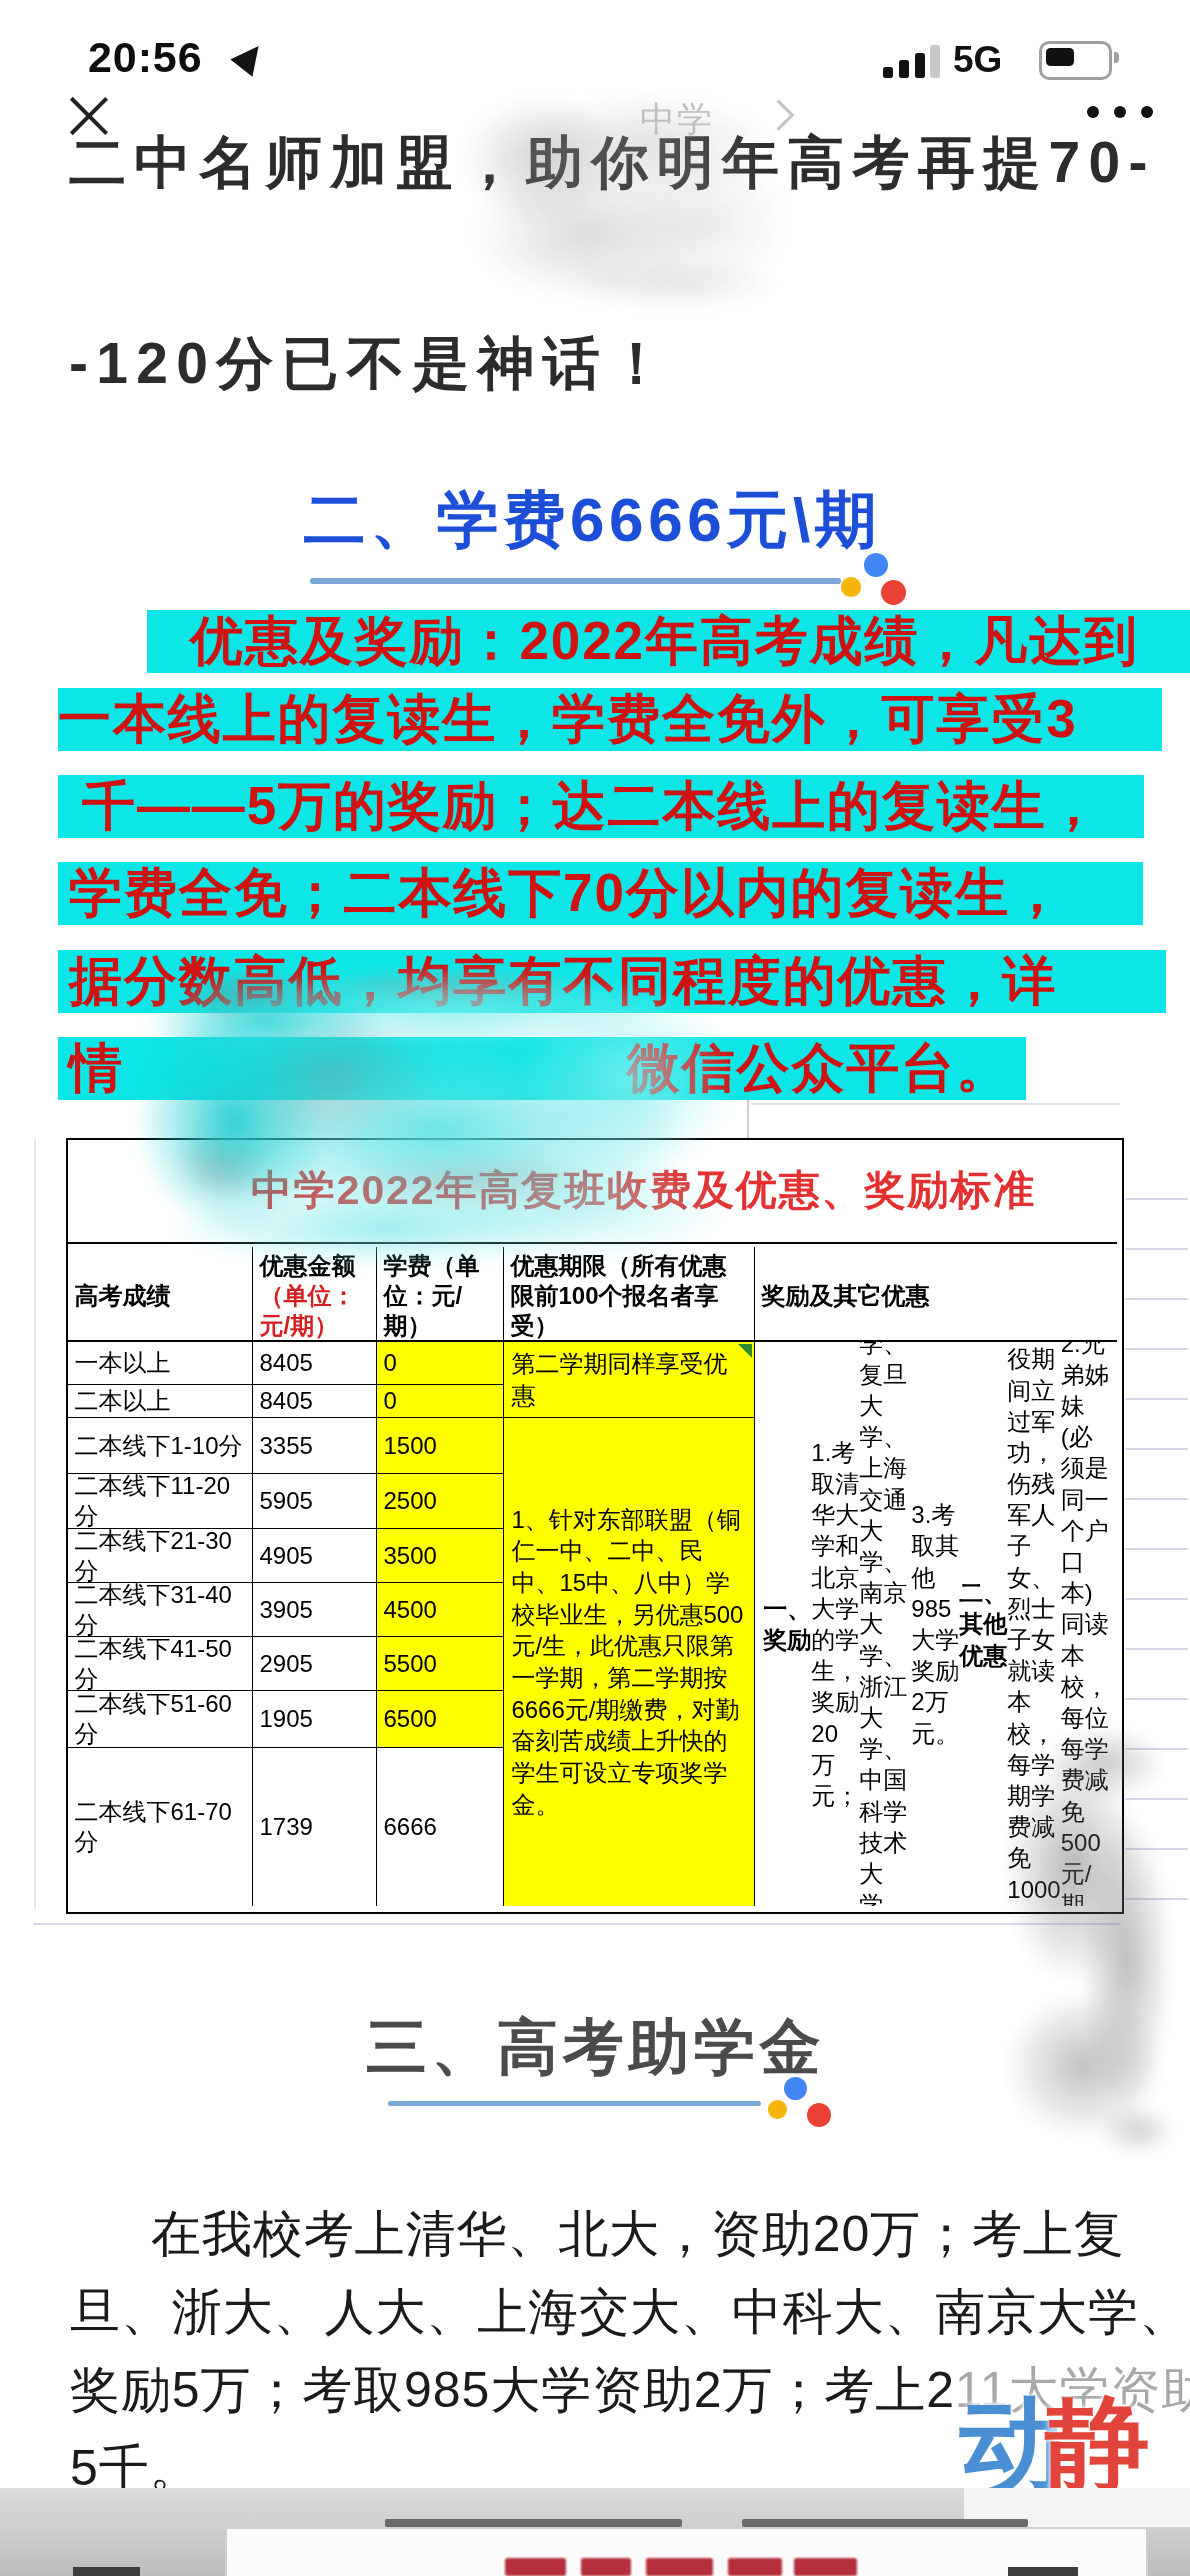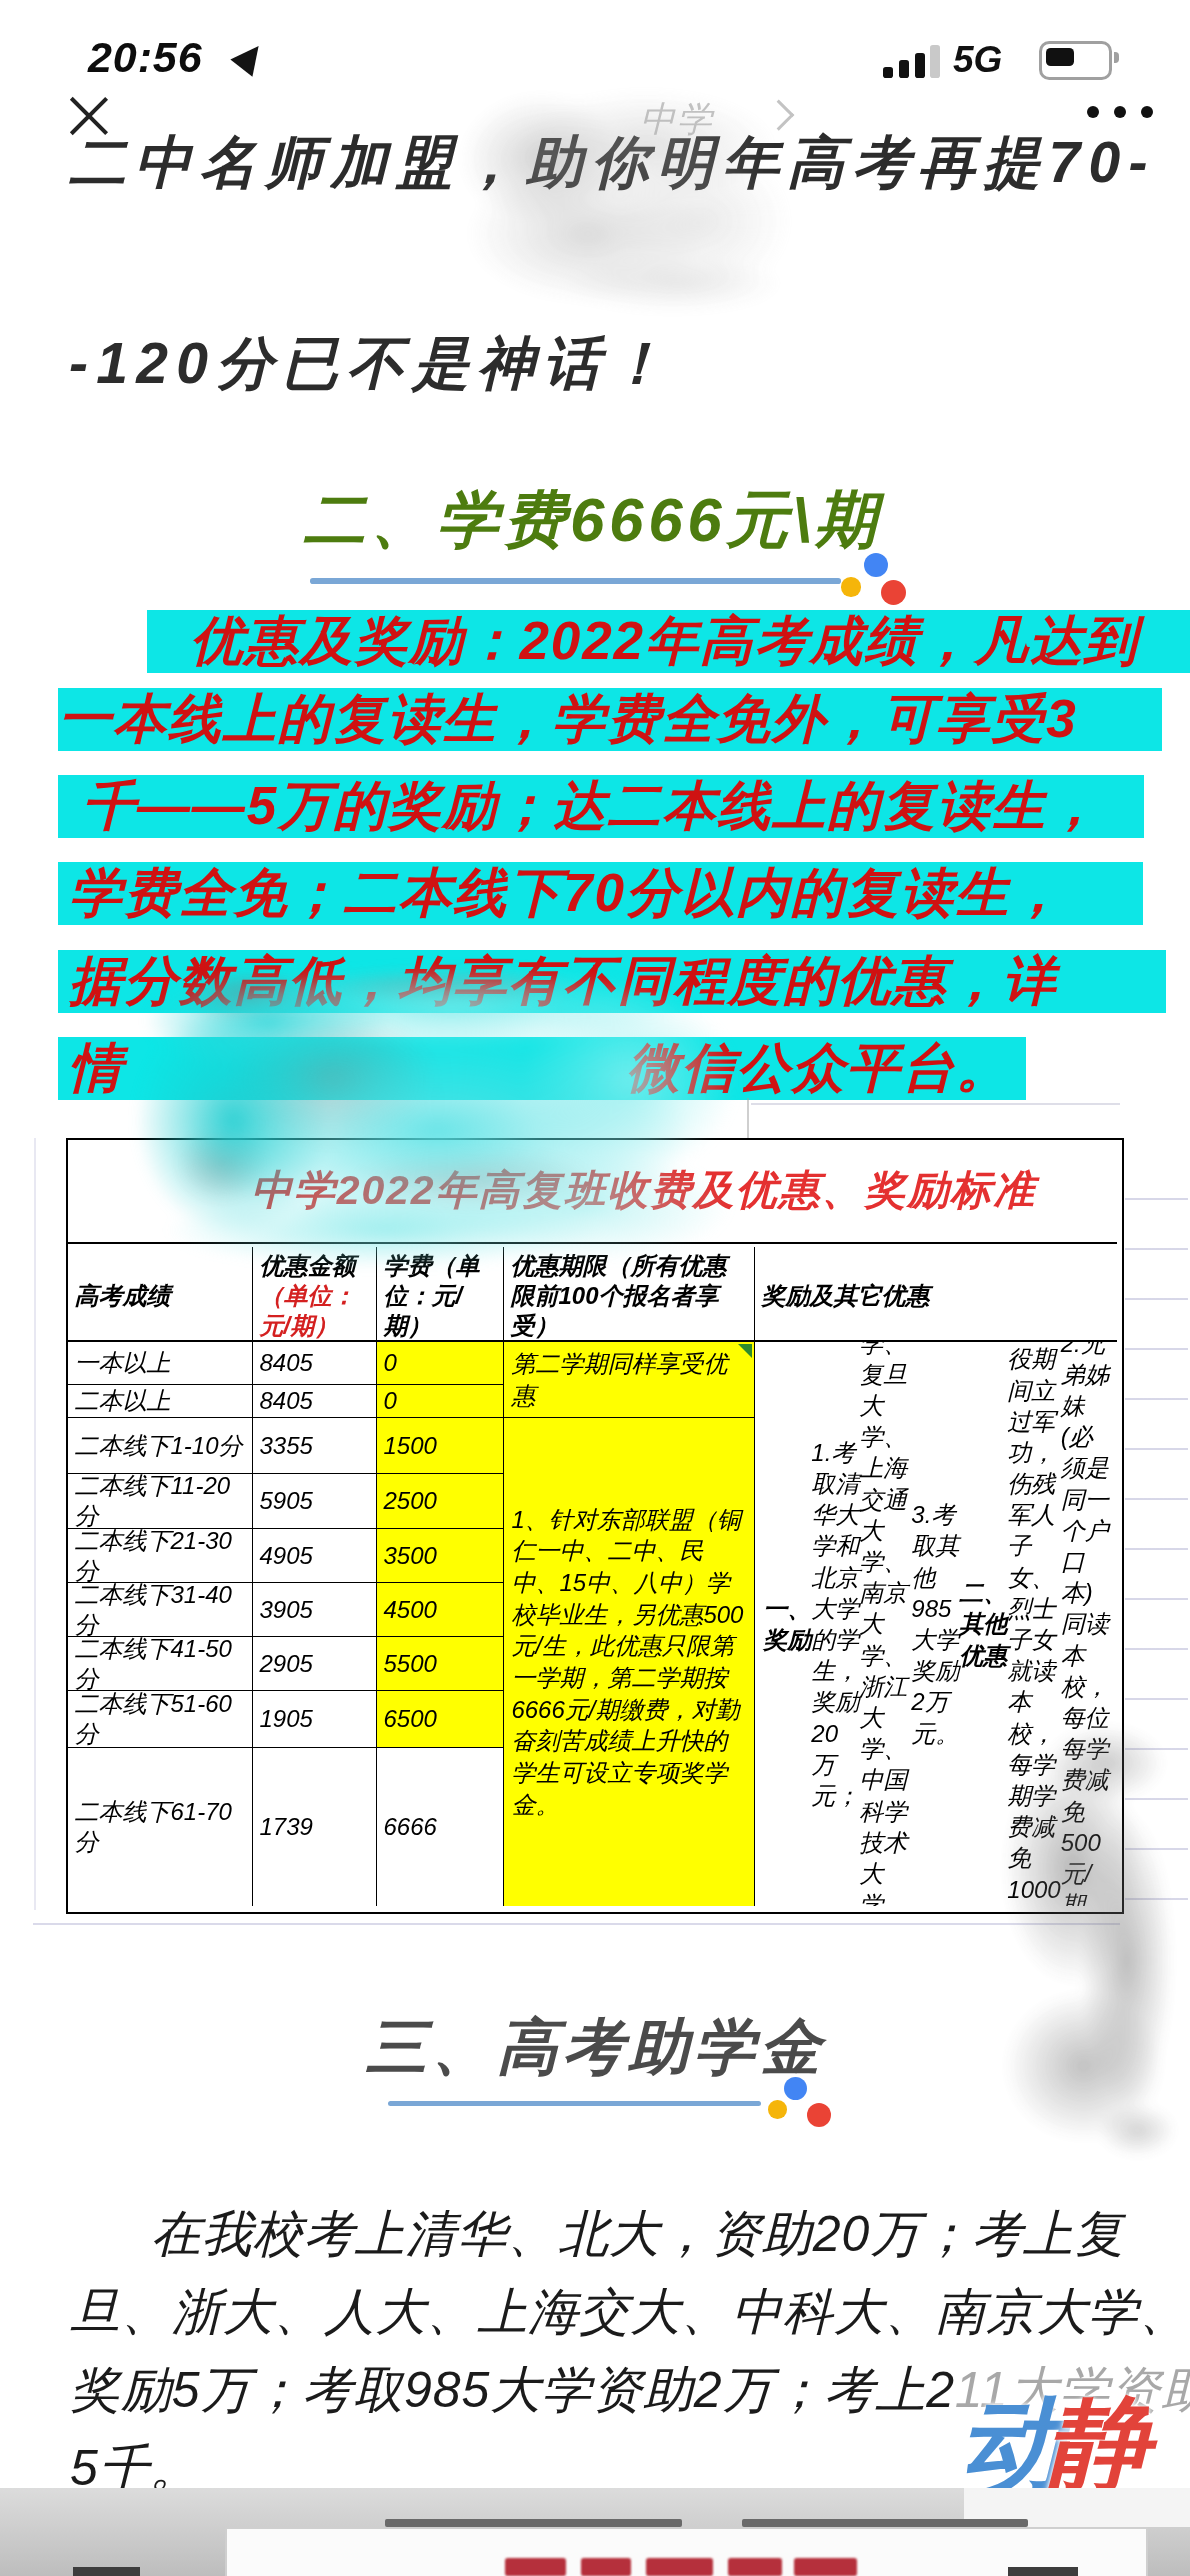--- a/index.html
+++ b/index.html
@@ -1,17 +1,17 @@
 <!DOCTYPE html>
 <html style="font-size:15px"><head>
 <meta charset="utf-8">
 <style>
   html,body{margin:0;padding:0;background:#888;}
   #screen{position:relative;width:1191px;height:2576px;background:#ffffff;overflow:hidden;
-    font-family:"Liberation Sans","DejaVu Sans",sans-serif;color:#1c1c1c;font-style:italic;}
+    font-family:"Liberation Sans","DejaVu Sans",sans-serif;color:#1c1c1c;}
   .abs{position:absolute;}
 
   
   .time{left:88px;top:33px;font-size:43px;font-weight:700;color:#0d0d0d;letter-spacing:0.9px;}
   .loc-arrow{left:236px;top:43px;width:0;height:0;border-left:14px solid transparent;
     border-right:14px solid transparent;border-bottom:28px solid #141414;transform:rotate(38deg);}
   .sigbars{left:883px;top:45px;width:89px;height:33px;}
   .sigbars i{position:absolute;bottom:0;width:10.2px;border-radius:2.8px;background:#111;}
   .sigbars i.b1{left:0;height:11px}.sigbars i.b2{left:16px;height:17.6px}
   .sigbars i.b3{left:32px;height:25px}.sigbars i.b4{left:47px;height:33px;background:#c9c9c9;}
@@ -32,21 +32,21 @@
   .more-dots i.a{left:0}.more-dots i.b{left:27px}.more-dots i.c{left:54px}
 
   
   .intro1{left:69px;top:132px;width:1103px;height:67px;overflow:hidden;}
   .intro1 span{display:block;margin-top:-7.4px;}
   .intro-txt{font-size:57px;font-weight:600;color:#2c2c2c;letter-spacing:8.3px;white-space:nowrap;}
   .intro2{left:69px;top:326px;}
 
   
   .h2a{left:0;top:478px;width:1185px;text-align:center;font-size:62px;font-weight:700;
-    color:#4d7c0f;letter-spacing:4.6px;}
+    color:#1d4ed8;letter-spacing:4.6px;}
   .h3a{left:0;top:2007px;width:1191px;text-align:center;font-size:61px;font-weight:700;
     color:#4b4b4b;letter-spacing:4.6px;}
   .deco-line{height:5.6px;background:#7aa7d6;border-radius:2.8px;}
   .dot{border-radius:50%;}
 
   
   .hl{height:63px;background:#0de6e6;color:#cf1212;font-size:53px;font-weight:700;
     line-height:61px;white-space:nowrap;letter-spacing:1.9px;}
   .hl1{left:147px;top:610px;width:1010px;padding-left:43px;}
   .hl2{left:58px;top:688px;width:1104px;}

